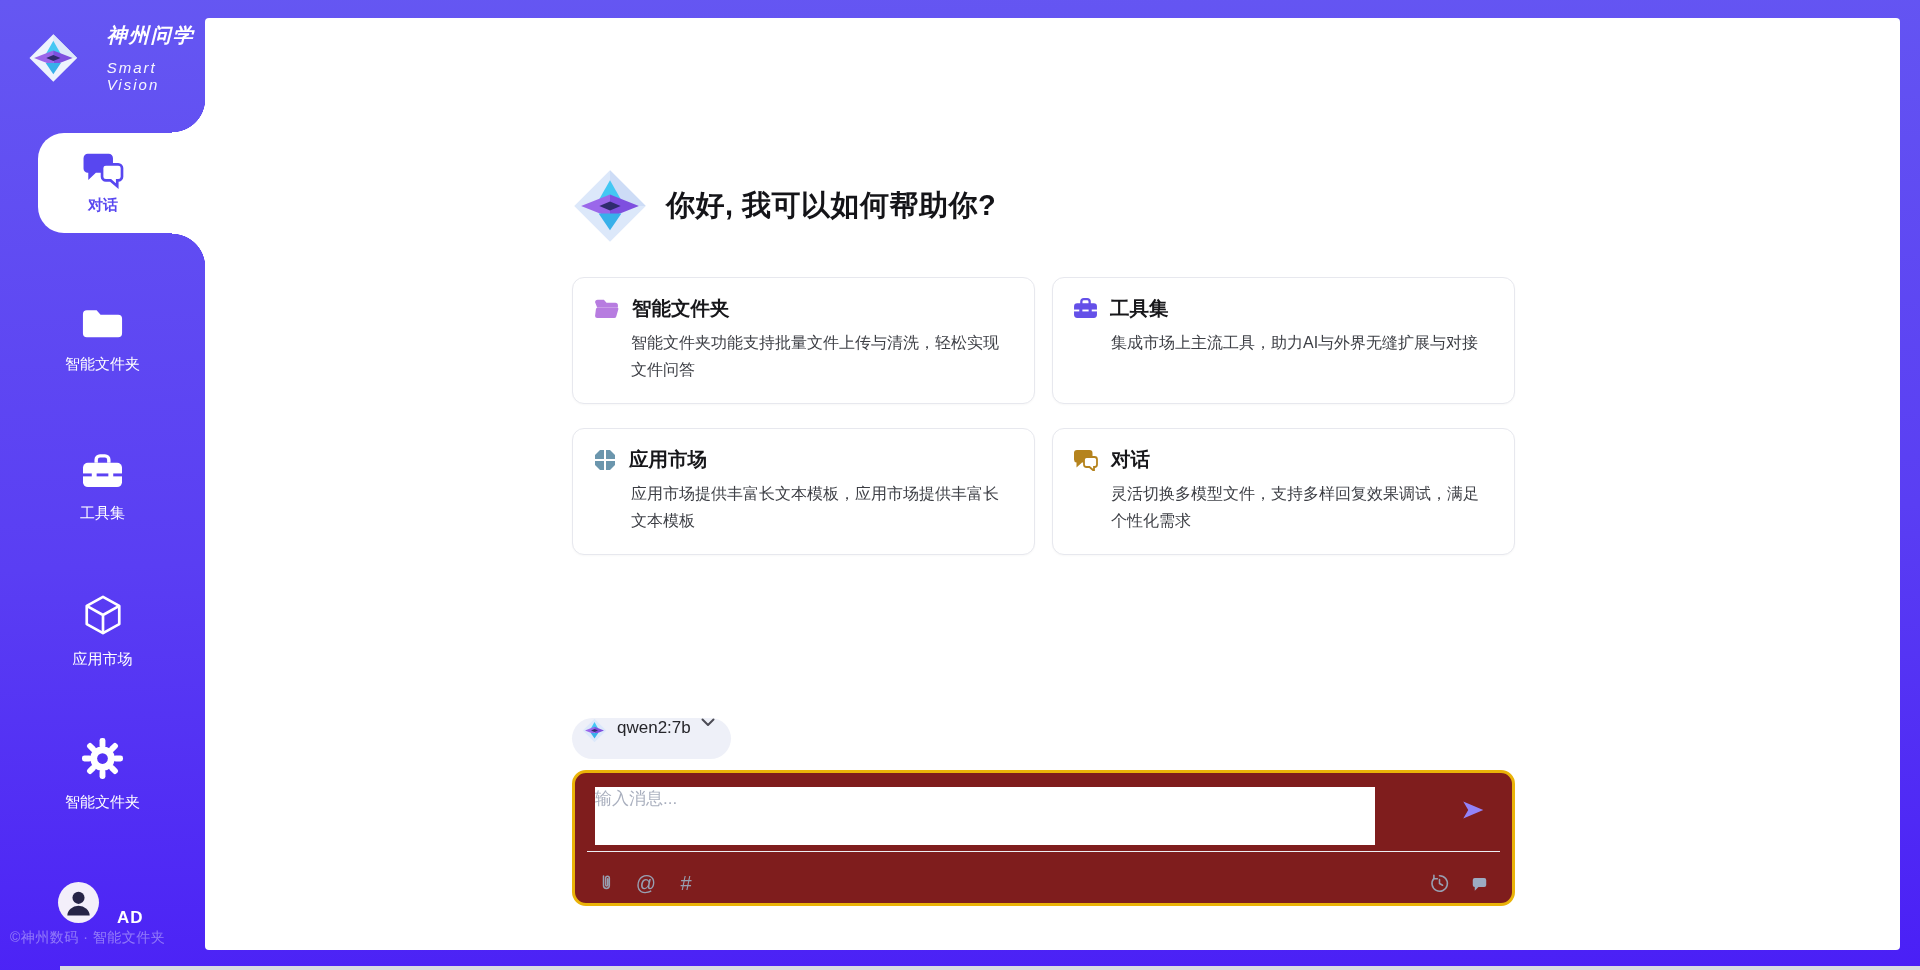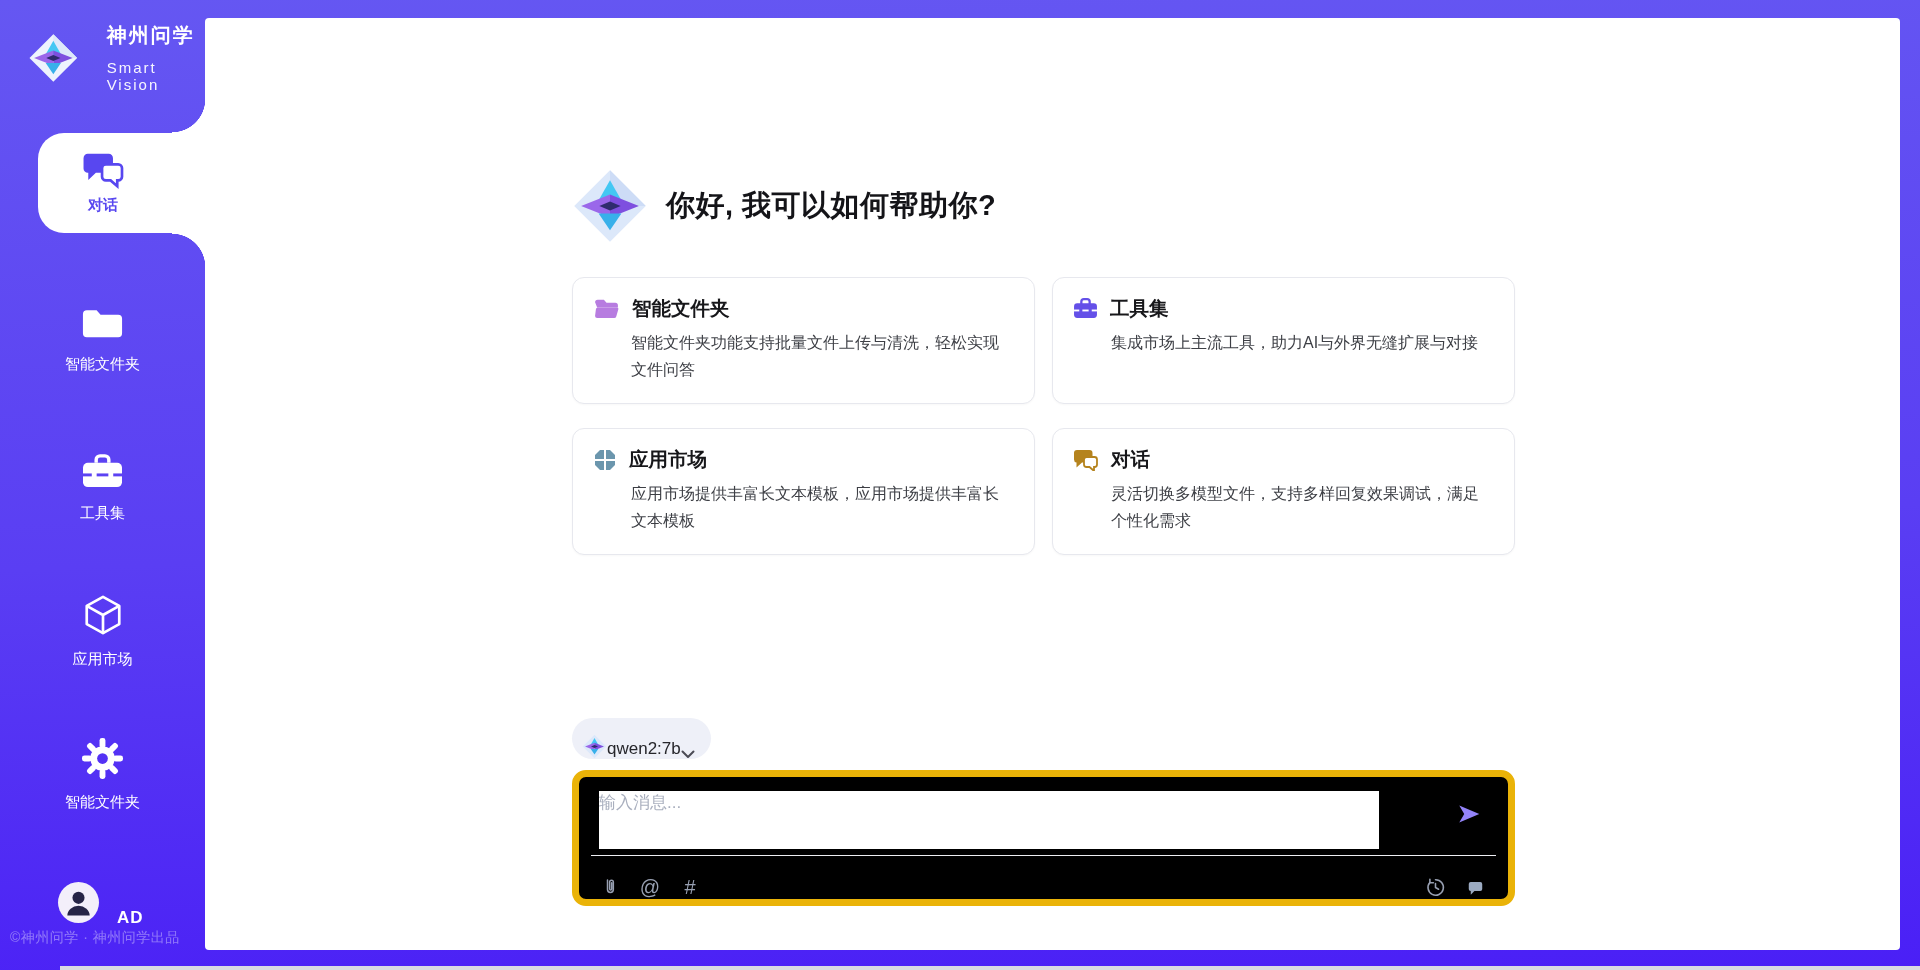--- a/index.html
+++ b/index.html
@@ -3,21 +3,21 @@
 <meta charset="utf-8">
 <style>
   * { margin:0; padding:0; box-sizing:border-box; }
   html,body { width:1920px; height:970px; overflow:hidden;
     font-family:"Liberation Sans","DejaVu Sans",sans-serif; }
   body { position:relative;
     background:linear-gradient(178deg,#6557f2 0%,#5a3ef3 55%,#4a1ff6 100%); }
 
   
   .sidebar { position:absolute; left:0; top:0; width:205px; height:100%; }
-  .logo { position:absolute; left:28px; top:22px; display:flex; align-items:center; gap:28px; }
+  .logo { position:absolute; left:28px; top:22px; display:flex; align-items:center; gap:28px;font-style:italic; }
   .logo-name { color:#fff; font-size:20px; font-weight:700; letter-spacing:2px; }
   .logo-sub { color:#fff; font-size:15px; letter-spacing:2px; margin-top:10px; opacity:.95; }
 
   .nav-tab { position:absolute; left:38px; top:133px; width:168px; height:100px;
     background:#fff; border-radius:26px 0 0 26px; cursor:pointer; }
   .tab-conn { position:absolute; left:172px; width:34px; height:34px; }
   .tab-conn.top { top:99px;  background:radial-gradient(circle at 0 0,   rgba(0,0,0,0) 33px,#fff 33.5px); }
   .tab-conn.bot { top:233px; background:radial-gradient(circle at 0 100%,rgba(0,0,0,0) 33px,#fff 33.5px); }
   .tab-inner { position:absolute; left:0; top:0; width:130px; height:100%;
     display:flex; flex-direction:column; align-items:center; justify-content:center; gap:7px; }
@@ -43,26 +43,26 @@
 
   .cards { position:absolute; top:259px; left:0; width:943px;
     display:grid; grid-template-columns:463px 463px; gap:24px 17px; }
   .card { height:127px; background:#fff; border:1px solid #e7e8ee; border-radius:12px;
     padding:17px 22px 0 20px; cursor:pointer; box-shadow:0 1px 2px rgba(20,20,40,.03); }
   .card-head { display:flex; align-items:center; gap:12px; }
   .card-title { font-size:19.5px; font-weight:700; color:#17171a; }
   .card-desc { margin:8px 0 0 38px; font-size:16px; line-height:1.68; color:#3d3f45; }
 
   .model-chip { position:absolute; top:700px; left:0; height:41px; border-radius:21px;
-    background:#eef0f8; display:inline-flex; align-items:flex-end; 
+    background:#eef0f8; display:inline-flex; align-items:flex-start; gap:10px;
     padding:0 16px 0 10px; cursor:pointer; }
   .model-chip .val { font-size:17px; color:#26262b; }
 
   .composer { position:absolute; top:752px; left:0; width:943px; height:136px;
-    background:#000000; border:7px solid #eab308; border-radius:14px; }
+    background:#7f1d1d; border:3px solid #eab308; border-radius:14px; }
   .composer textarea { position:absolute; left:20px; top:14px; width:780px; height:58px;
     border:none; outline:none; resize:none; font-size:17px; color:#33343c;
     font-family:"Liberation Sans","DejaVu Sans",sans-serif; }
   .composer textarea::placeholder { color:#a9afbe; }
   .send-btn { position:absolute; right:26px; top:24px; width:26px; height:26px; cursor:pointer; }
   .comp-divider { position:absolute; left:12px; right:12px; top:78px; border-top:1px solid #edeef3; }
   .comp-toolbar { position:absolute; left:20px; right:22px; top:90px; height:40px;
     display:flex; align-items:center; gap:18px; }
   .tool-btn { display:flex; align-items:center; justify-content:center; width:22px; height:22px;
     cursor:pointer; color:#98a0b2; font-size:20px; }
@@ -162,21 +162,21 @@
   <div class="user-row">
     <div class="avatar">
       <svg width="41" height="41" viewBox="0 0 44 44">
         <circle cx="22" cy="17" r="6.5" fill="#262446"></circle>
         <path d="M10,36 a12,10.5 0 0 1 24,0 z" fill="#262446"></path>
       </svg>
     </div>
     <span class="user-name">AD</span>
   </div>
 
-  <div class="side-footer">©神州问学 · 神州问学出品</div>
+  <div class="side-footer">©神州数码 · 智能文件夹</div>
 </div>
 
 <div class="main-panel">
   <div class="content">
 
     <div class="greeting">
       <svg width="76" height="76" viewBox="0 0 100 100">
         <polygon points="50,3 97,50 50,97 3,50" fill="#dce8fa"></polygon>
         <polygon points="50,3 97,50 50,50" fill="#cddcf6"></polygon>
         <polygon points="50,16 33,46 67,46" fill="#43c7f3"></polygon>

